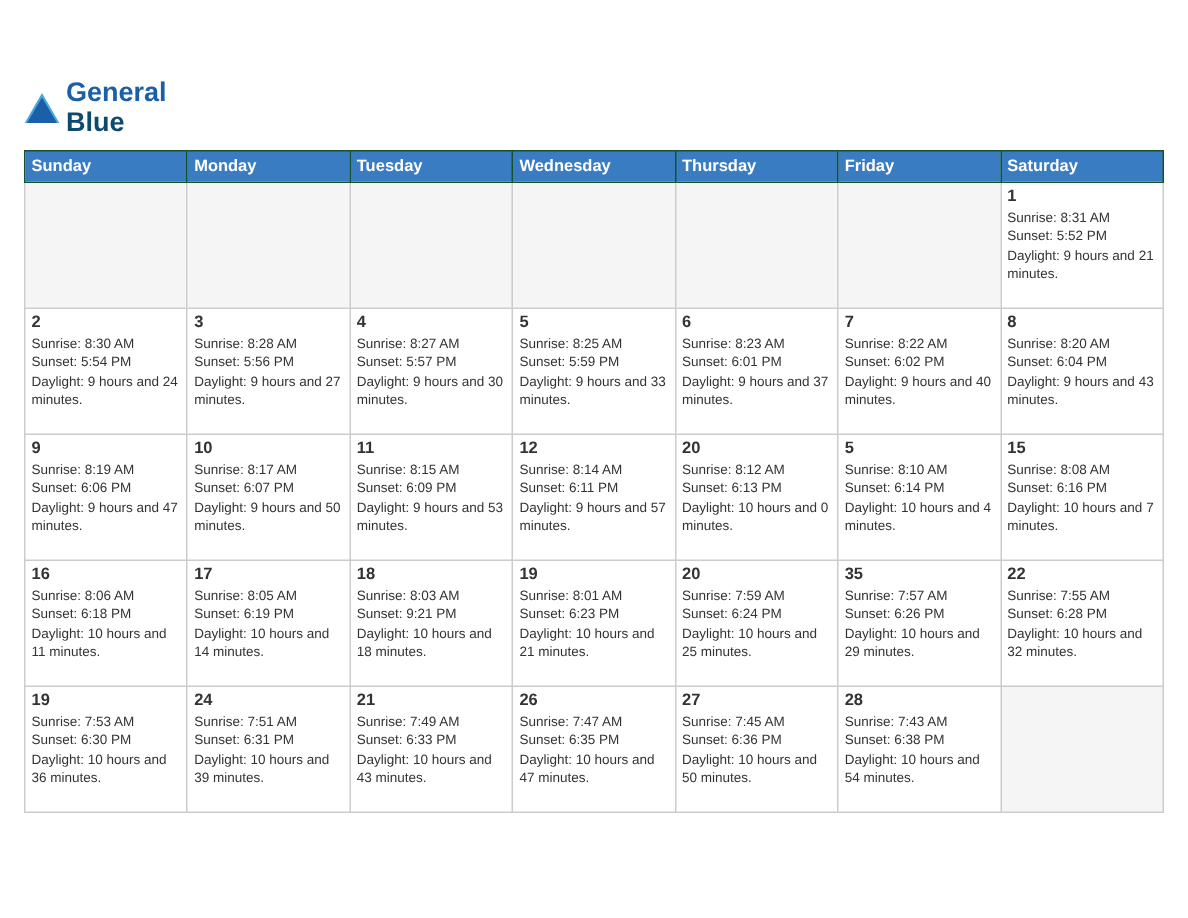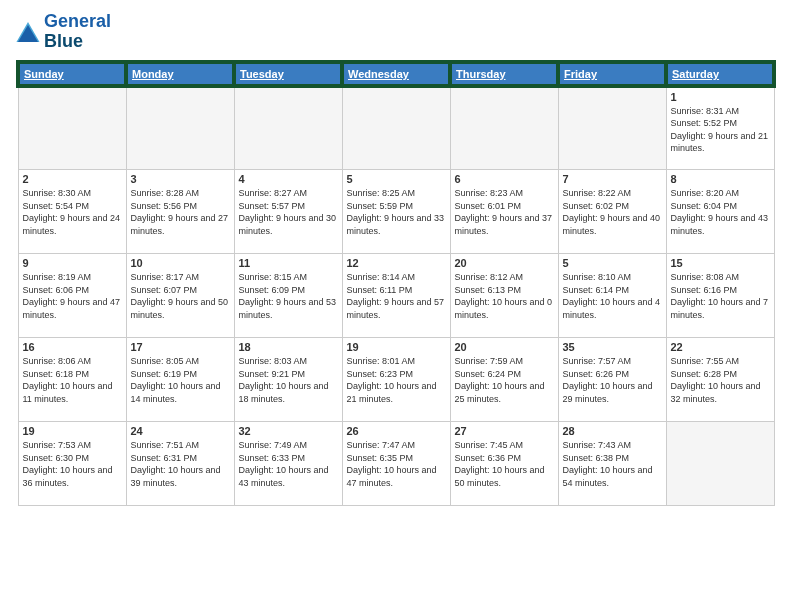--- a/index.html
+++ b/index.html
@@ -19,20 +19,21 @@
     .header {
       display: flex;
       justify-content: space-between;
       align-items: flex-start;
       margin-bottom: 8px;
     }
     .logo {
       display: flex;
       align-items: center;
       gap: 4px;
+      margin-top: 40px;
     }
     .logo-text {
       font-size: 18px;
       font-weight: bold;
       color: #1a5fa8;
       line-height: 1.1;
     }
     .logo-text span {
       color: #0c4a6e;
     }
@@ -57,22 +58,21 @@
       border-collapse: collapse;
       table-layout: fixed;
     }
     .calendar th {
       background: #3a7cc1;
       color: #fff;
       font-size: 11px;
       font-weight: bold;
       padding: 4px 4px;
       text-align: left;
-      border: 4px solid #14532d;
-      text-decoration: underline;
+      border: 1px solid #14532d;
     }
     .calendar td {
       border: 1px solid #ccc;
       vertical-align: top;
       padding: 3px 4px;
       height: 84px;
       background: #fff;
       font-size: 9.5px;
       color: #333;
     }
@@ -278,21 +278,21 @@
 Sunset: 6:30 PM
 Daylight: 10 hours and 36 minutes.</div>
           </td>
           <td>
             <span class="day-num">24</span>
             <div class="day-info">Sunrise: 7:51 AM
 Sunset: 6:31 PM
 Daylight: 10 hours and 39 minutes.</div>
           </td>
           <td>
-            <span class="day-num">32</span>
+            <span class="day-num">21</span>
             <div class="day-info">Sunrise: 7:49 AM
 Sunset: 6:33 PM
 Daylight: 10 hours and 43 minutes.</div>
           </td>
           <td>
             <span class="day-num">26</span>
             <div class="day-info">Sunrise: 7:47 AM
 Sunset: 6:35 PM
 Daylight: 10 hours and 47 minutes.</div>
           </td>

